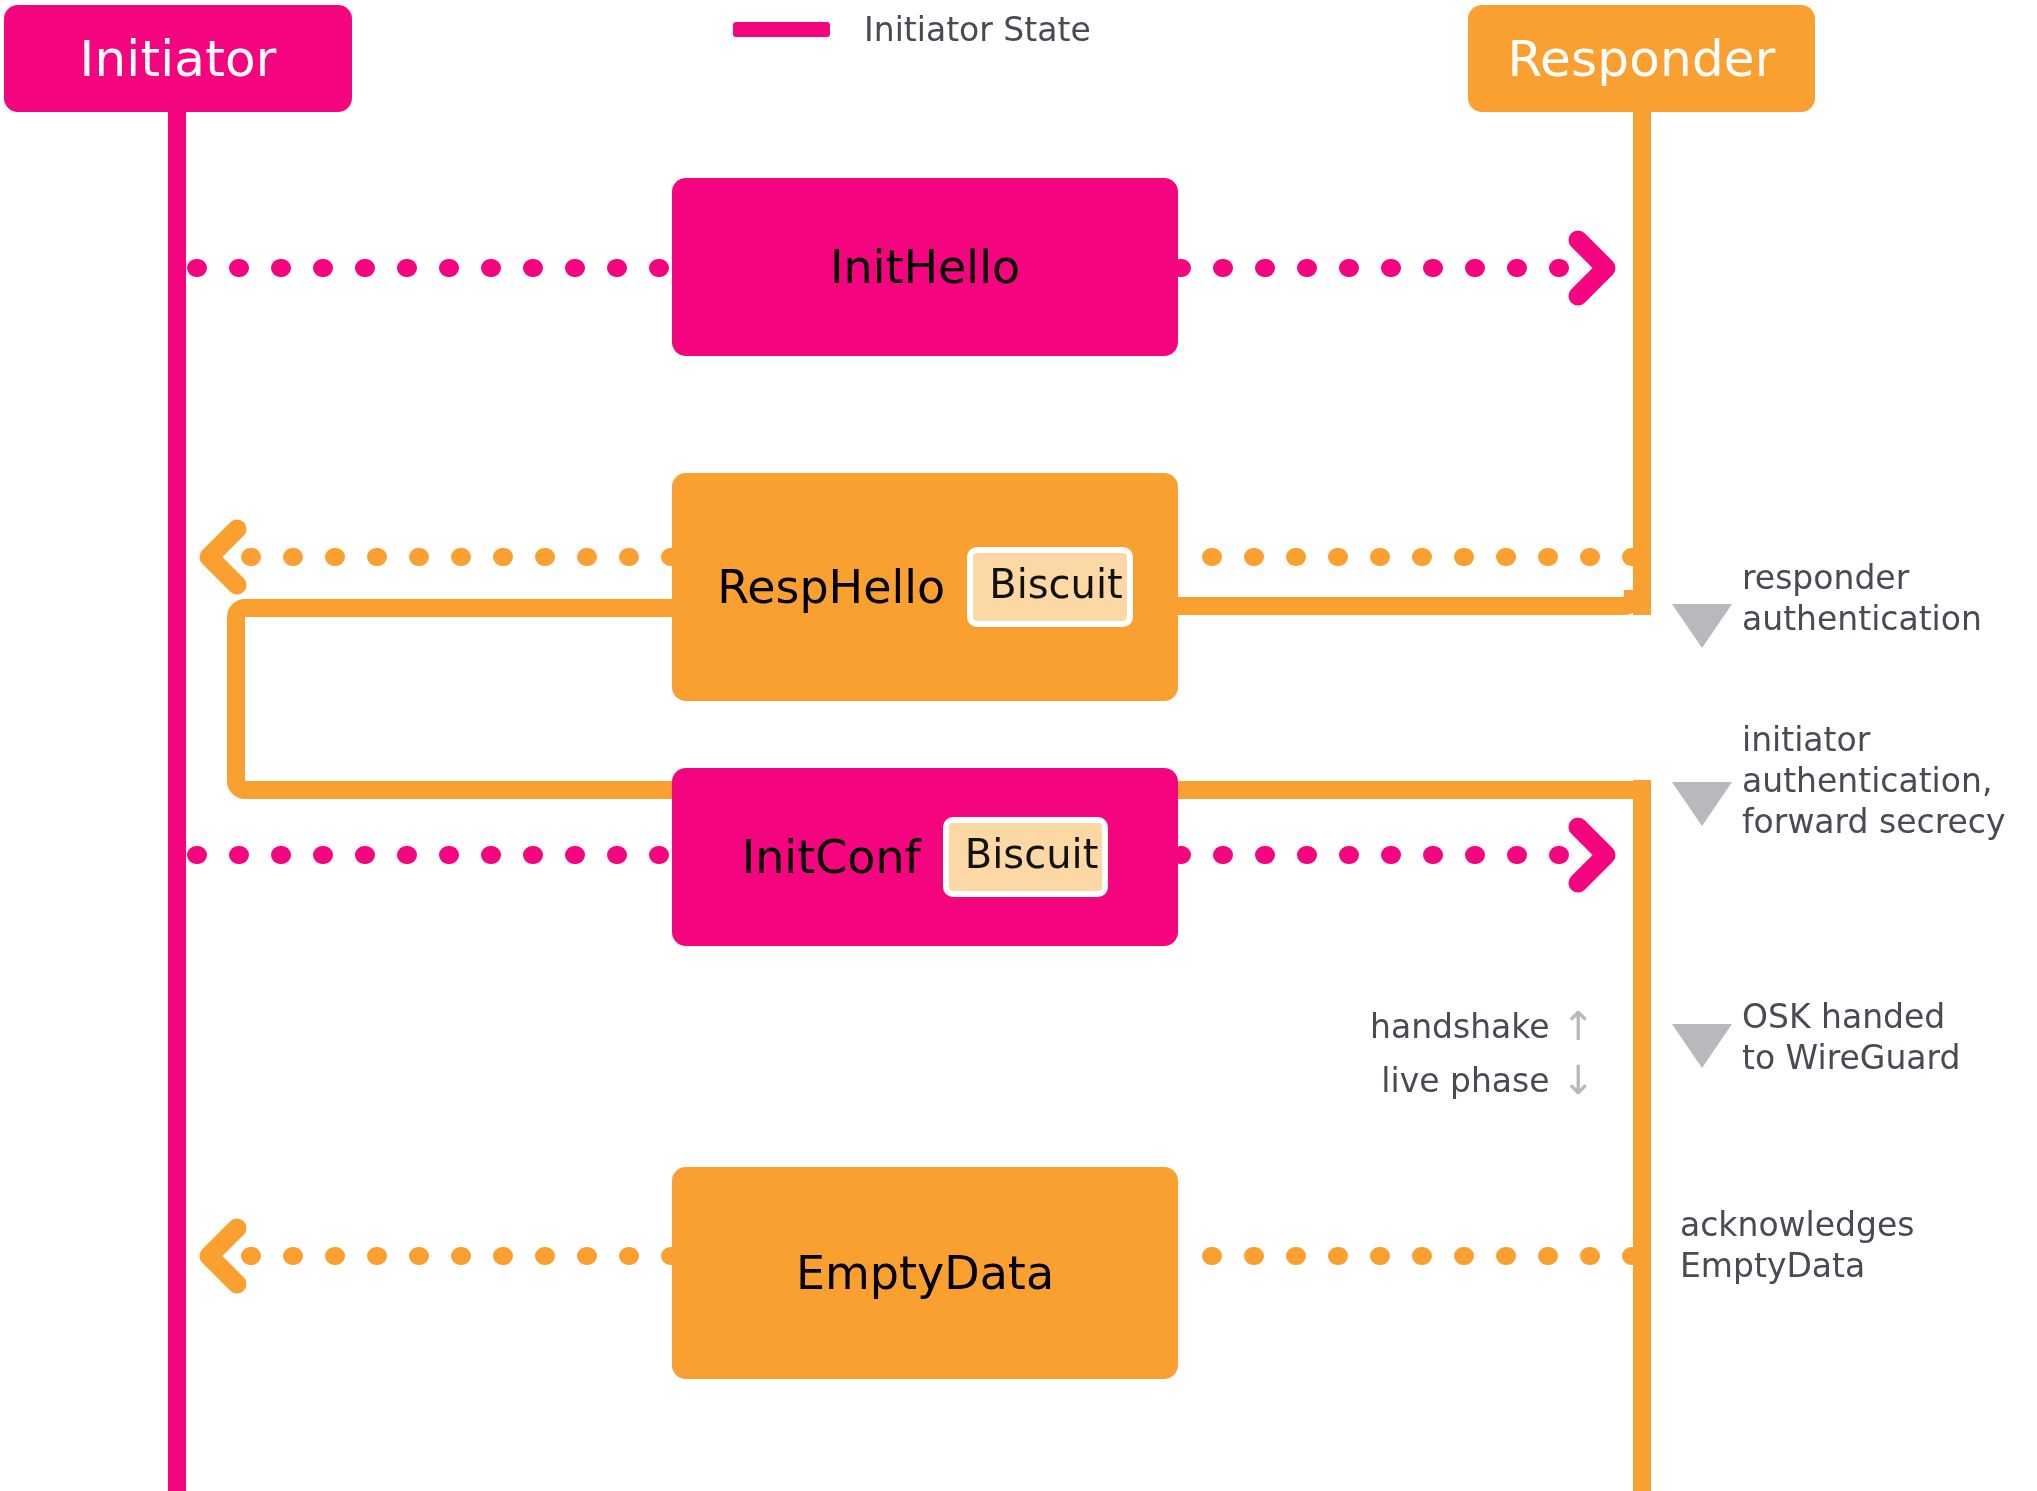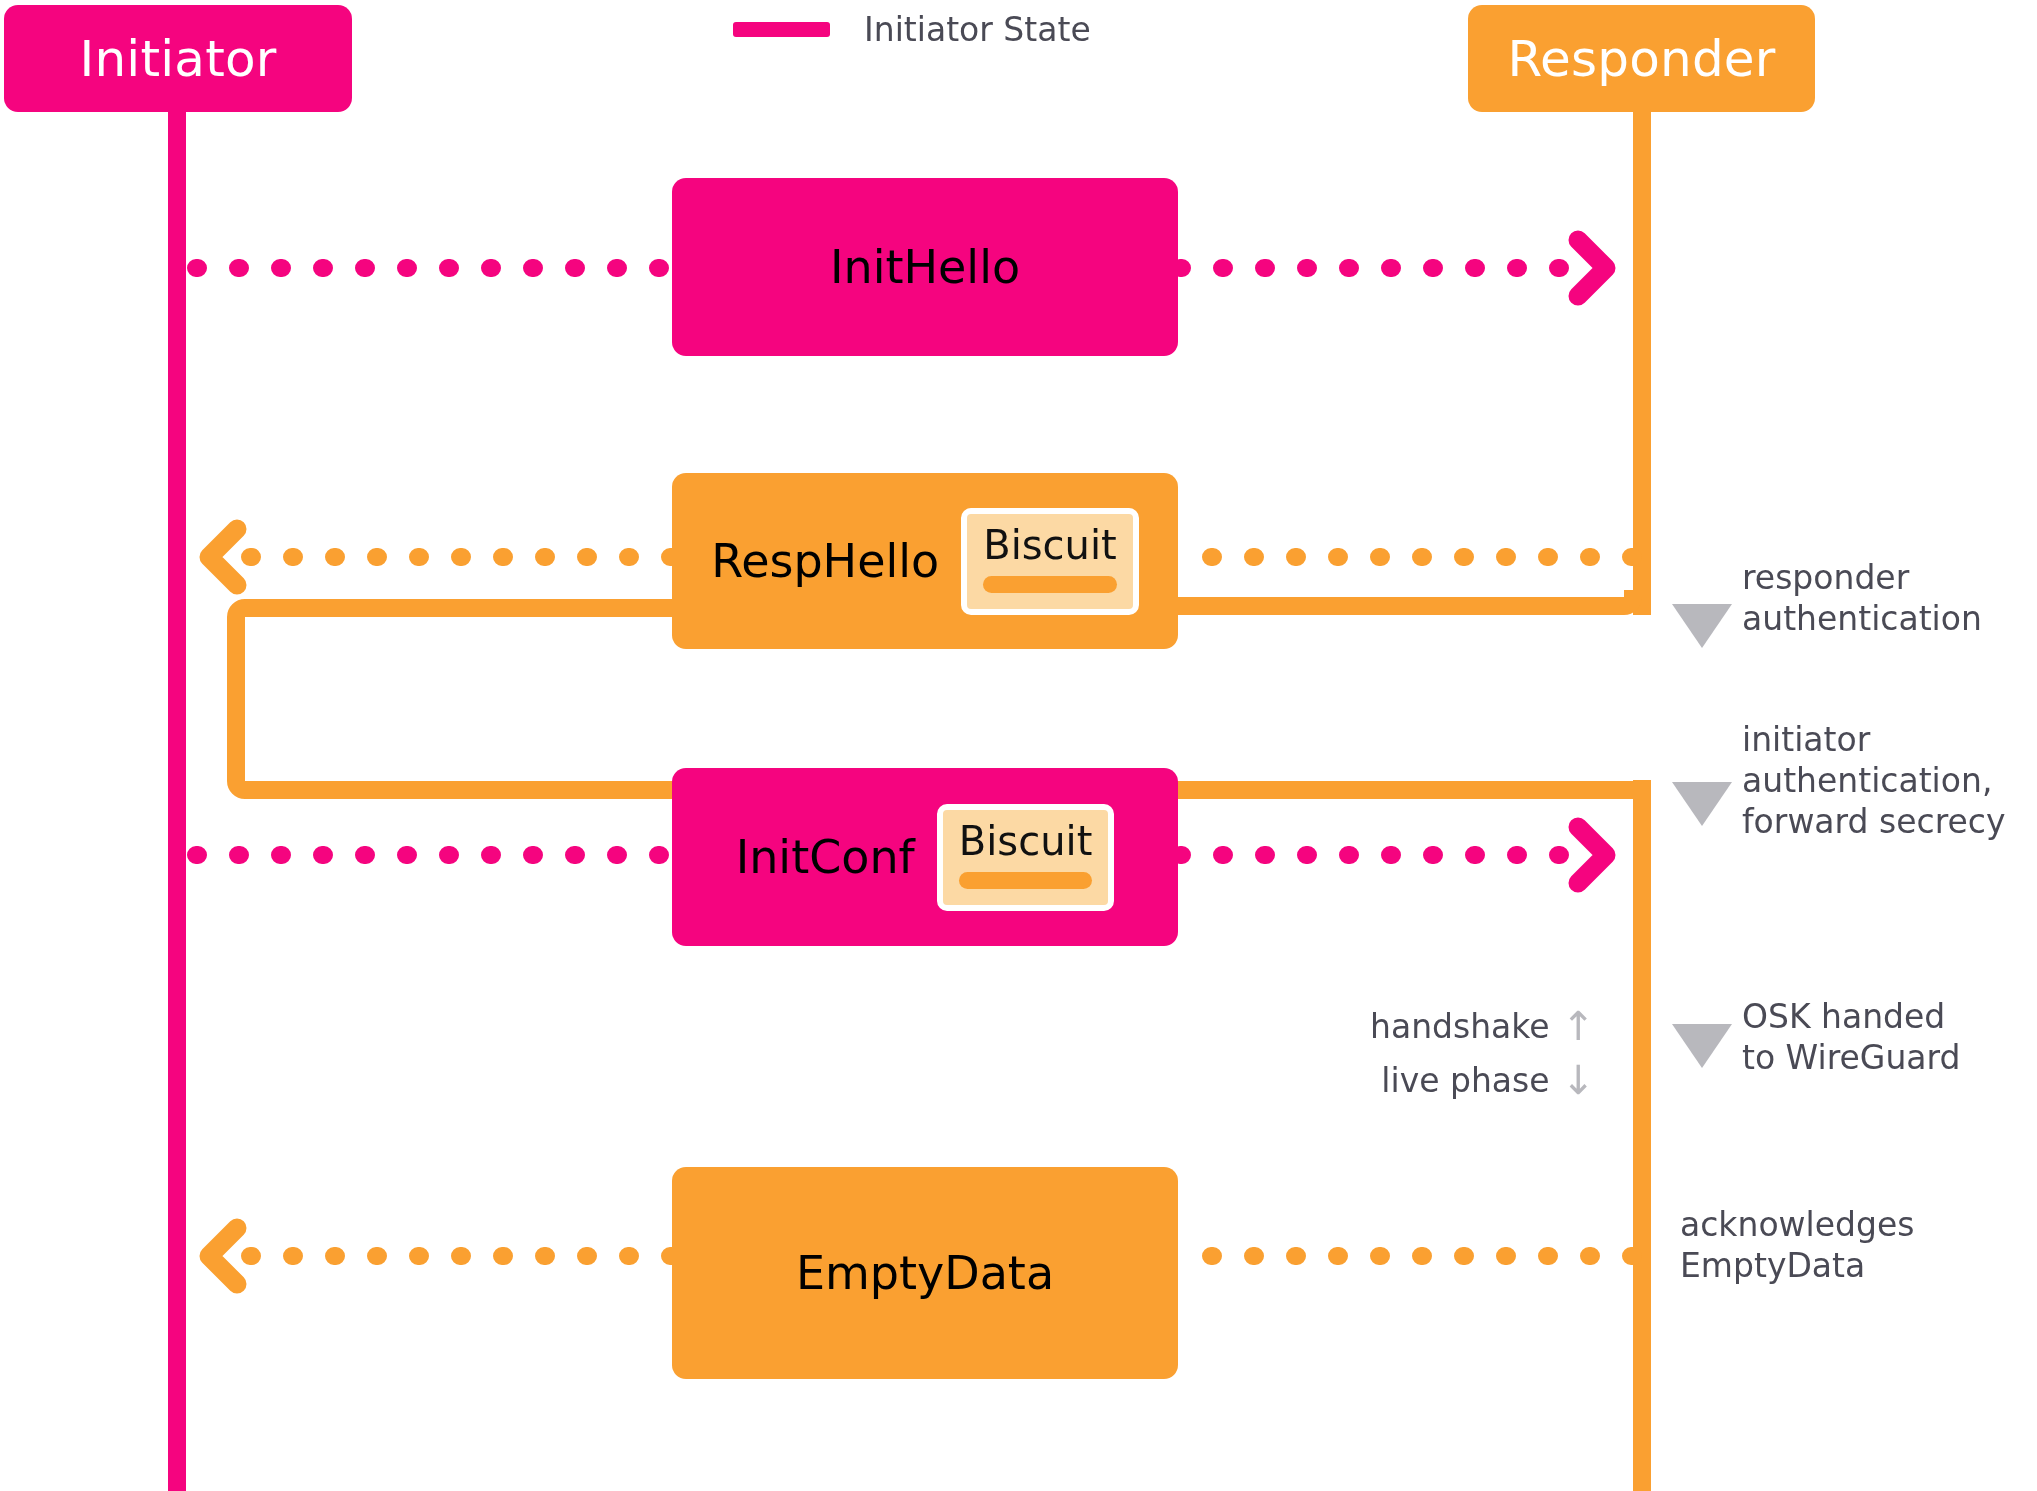--- a/index.html
+++ b/index.html
@@ -42,23 +42,23 @@
     font-size: 46px;
     align-items: center;
   }
   .msg-label {
     white-space: nowrap;
   }
   .biscuit {
     background: #fcd9a4;
     border: 6px solid #ffffff;
     border-radius: 10px;
-    padding: 10px 16px 16px 16px;
-    display: flex;
-    flex-direction: column;
+    padding: 10px 4px 16px 16px;
+    display: flex;
+    flex-direction: row;
     align-items: center;
     box-sizing: border-box;
   }
   .biscuit-label {
     color: #111111;
     font-size: 40px;
     line-height: 1.05;
     white-space: nowrap;
   }
   .biscuit-bar {
@@ -172,21 +172,21 @@
   </div>
 
   <div class="node-box actor-box" style="left:1468px; top:5px; width:347px; height:107px; background:#faa031;">
     <span>Responder</span>
   </div>
 
   <div class="node-box msg-box" style="left:672px; top:178px; width:506px; height:178px; background:#f5047f;">
     <span class="msg-label">InitHello</span>
   </div>
 
-  <div class="node-box msg-box" style="left:672px; top:473px; width:506px; height:176px; background:#faa031; gap:22px;">
+  <div class="node-box msg-box" style="left:672px; top:473px; width:506px; height:228px; background:#faa031; gap:22px;">
     <span class="msg-label">RespHello</span>
     <span class="biscuit">
       <span class="biscuit-label">Biscuit</span>
       <span class="biscuit-bar"></span>
     </span>
   </div>
 
   <div class="node-box msg-box" style="left:672px; top:768px; width:506px; height:178px; background:#f5047f; gap:22px;">
     <span class="msg-label">InitConf</span>
     <span class="biscuit">

